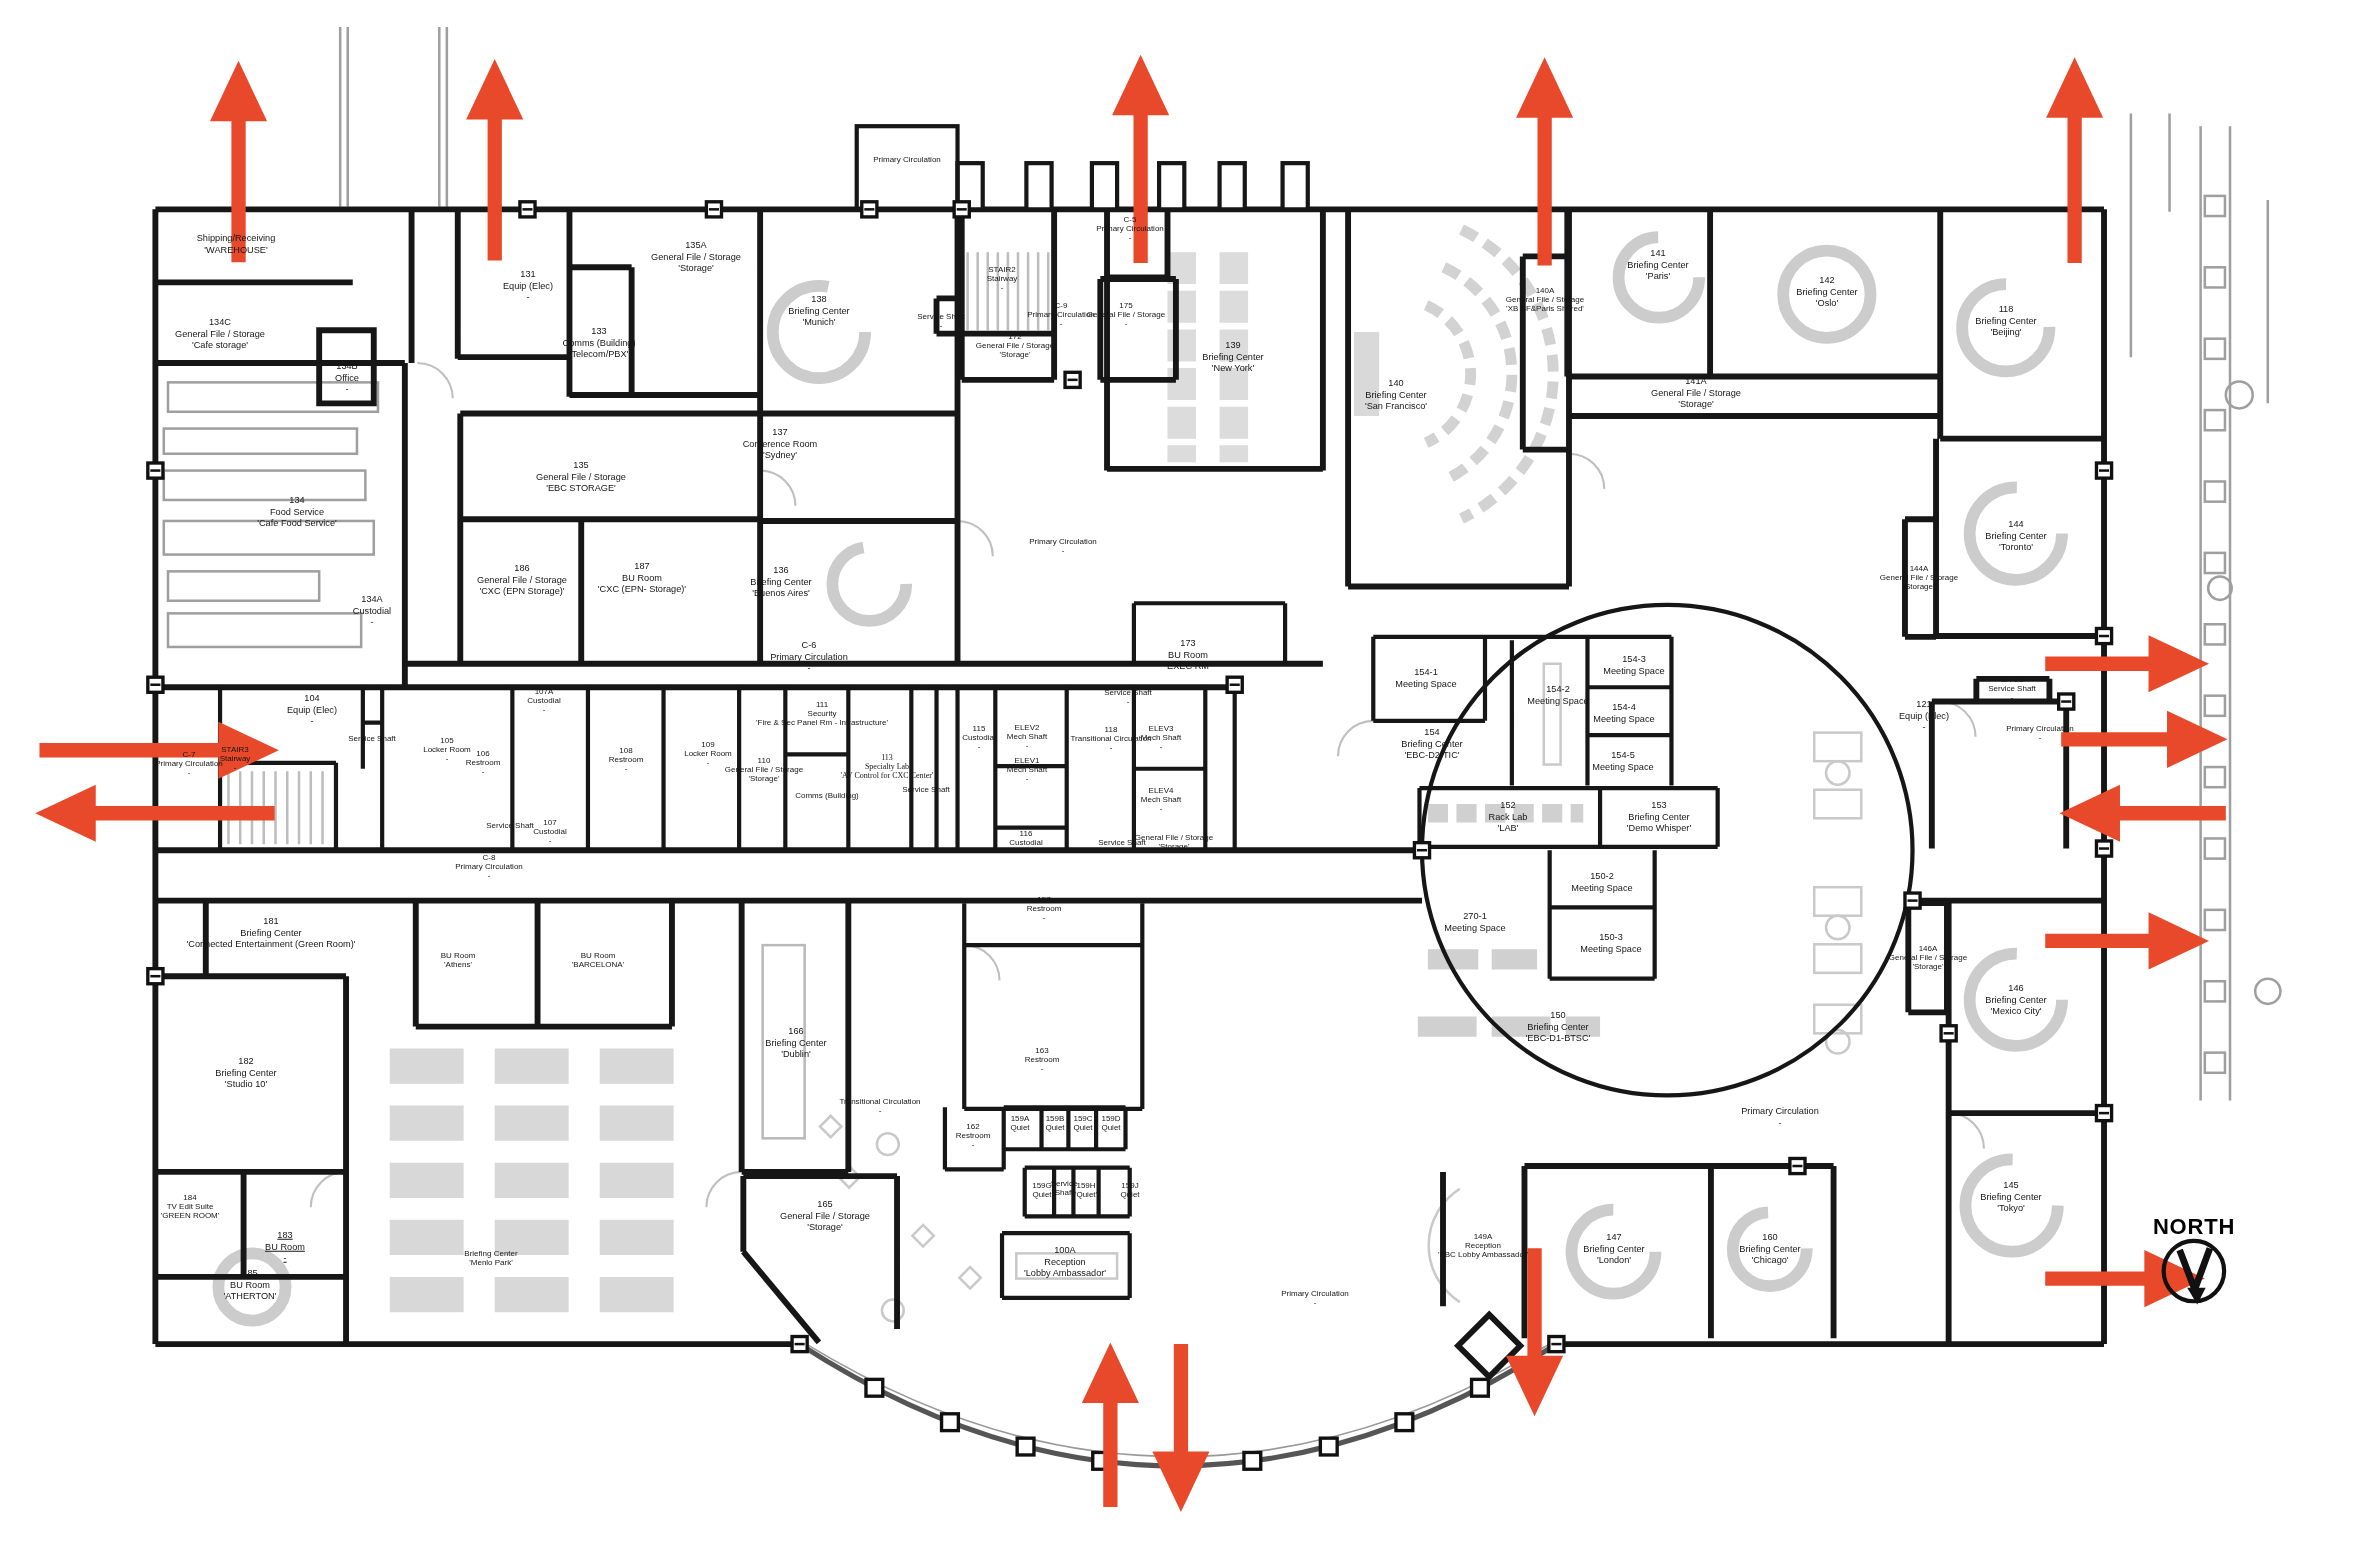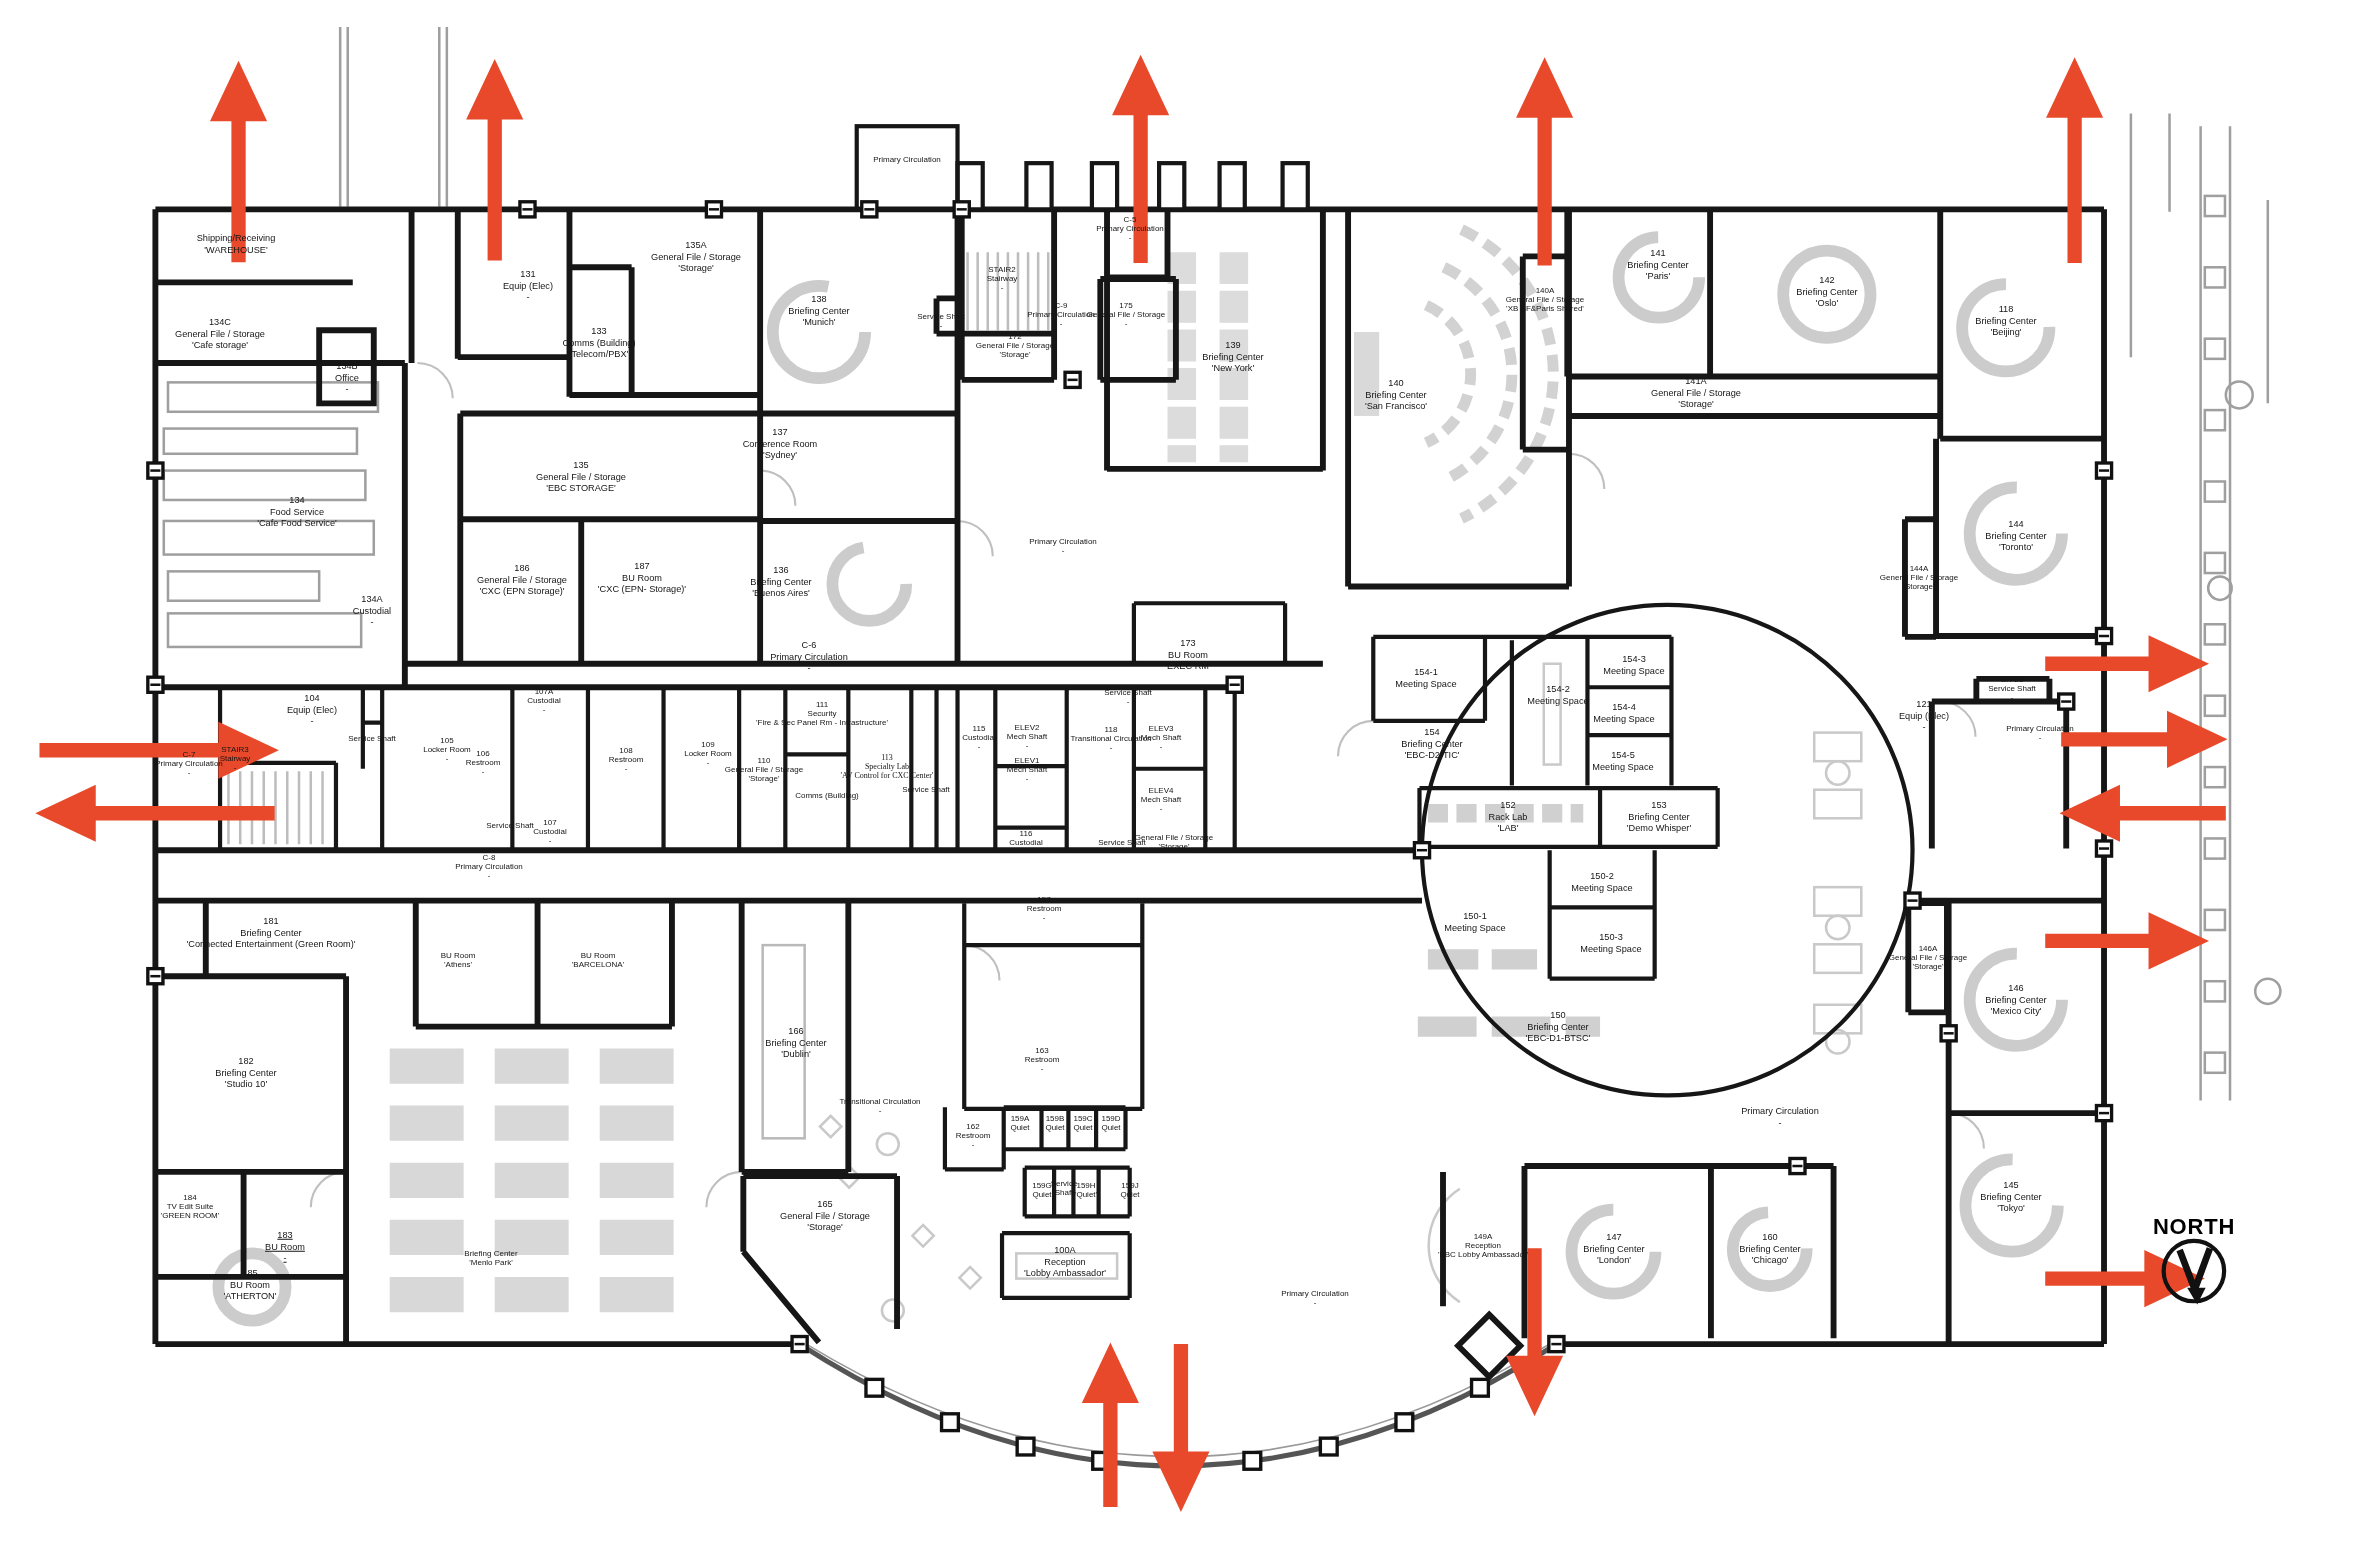--- a/index.html
+++ b/index.html
@@ -406,21 +406,21 @@
 Meeting Space</div>
       <div class="rlabel" style="left: 1432px; top: 744px;">154
 Briefing Center
 'EBC-D2-TIC'</div>
       <div class="rlabel" style="left: 1508px; top: 817px;">152
 Rack Lab
 'LAB'</div>
       <div class="rlabel" style="left: 1659px; top: 817px;">153
 Briefing Center
 'Demo Whisper'</div>
-      <div class="rlabel" style="left: 1475px; top: 922px;">150-1
+      <div class="rlabel" style="left: 1475px; top: 922px;">270-1
 Meeting Space</div>
       <div class="rlabel" style="left: 1602px; top: 882px;">150-2
 Meeting Space</div>
       <div class="rlabel" style="left: 1611px; top: 943px;">150-3
 Meeting Space</div>
       <div class="rlabel" style="left: 1558px; top: 1027px;">150
 Briefing Center
 'EBC-D1-BTSC'</div>
       <div class="rlabel" style="left: 1780px; top: 1117px;">Primary Circulation
 -</div>

